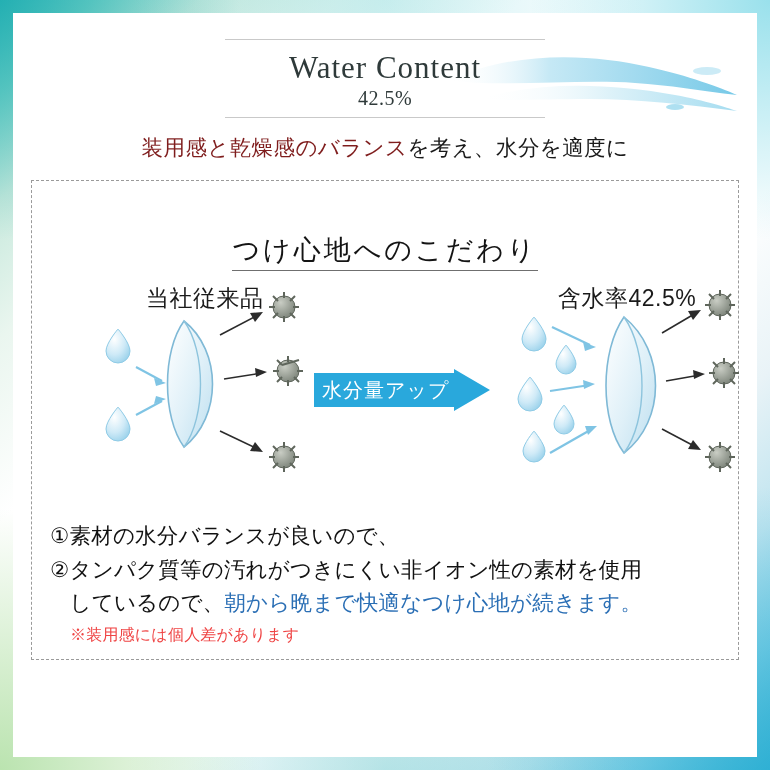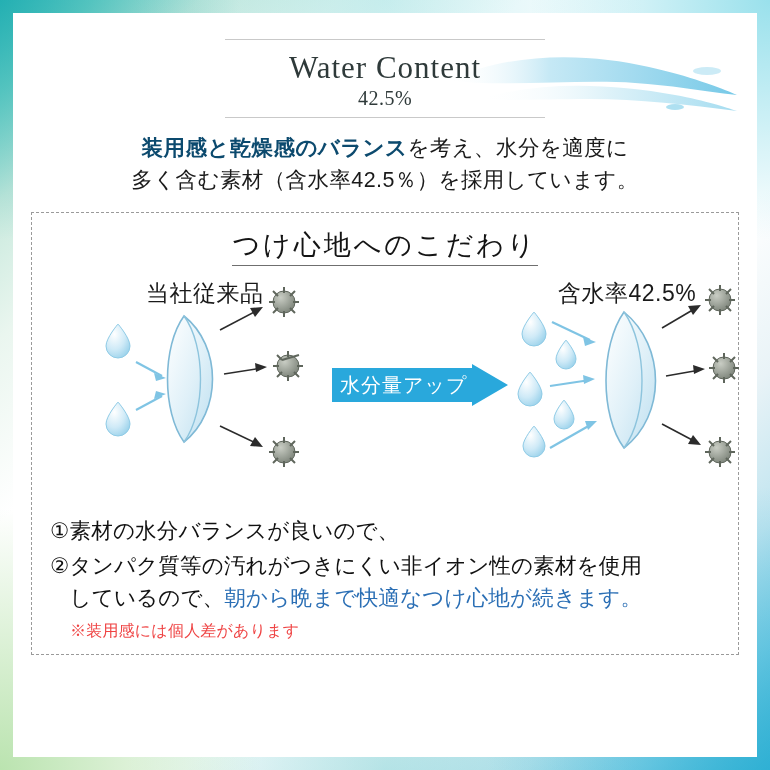--- a/index.html
+++ b/index.html
@@ -110,58 +110,58 @@
 
   
   .lead {
     margin: 14px 26px 0 26px;
     font-size: 21.5px;
     line-height: 1.5;
     color: #1a1a1a;
     text-align: center;
     letter-spacing: 0.4px;
   }
-  .lead .blue { color: #0c4a6e; font-weight: bold; }
+  .lead .blue { color: #7f1d1d; }
 
   
   .dashbox {
     margin: 16px 18px 0 18px;
     border: 1px dashed #9a9a9a;
     padding: 14px 12px 12px 12px;
     box-sizing: border-box;
   }
   .box-title {
     text-align: center;
     font-size: 27px;
     color: #141414;
     letter-spacing: 3px;
     display: inline-block;
     border-bottom: 1px solid #6f6f6f;
     padding-bottom: 2px;
   }
-  .box-title-wrap { text-align: center; }
+  .box-title-wrap { text-align: center; margin-top: 37px; }
 
   
   .diagram {
     position: relative;
     height: 230px;
     margin-top: 10px;
   }
   .cap {
     position: absolute;
     font-size: 23px;
     color: #1a1a1a;
     letter-spacing: 0.5px;
   }
   .cap.left { left: 102px; top: 2px; }
   .cap.right { left: 488px; top: 2px; margin-left: 26px; }
 
   .arrow-banner {
     position: absolute;
-    left: 288px;
+    left: 270px;
     top: 88px;
     width: 176px;
     height: 42px;
   }
   .arrow-banner .label {
     position: absolute;
     left: 8px;
     top: 8px;
     font-size: 20px;
     color: #ffffff;
@@ -220,21 +220,20 @@
       <div class="title-en">Water Content</div>
       <div class="title-num">42.5%</div>
       <div class="rule"></div>
 
     </div>
 
     <div class="lead">
       <div>
         <span class="blue">装用感と乾燥感のバランス</span><span>を考え、水分を適度に</span>
       </div>
-      <div>多く含む素材（含水率42.5％）を採用しています。</div>
     </div>
 
     <div class="dashbox">
       <div class="box-title-wrap">
         <div class="box-title">つけ心地へのこだわり</div>
       </div>
 
       <div class="diagram">
         <div class="cap left">当社従来品</div>
         <div class="cap right">含水率42.5%</div>

